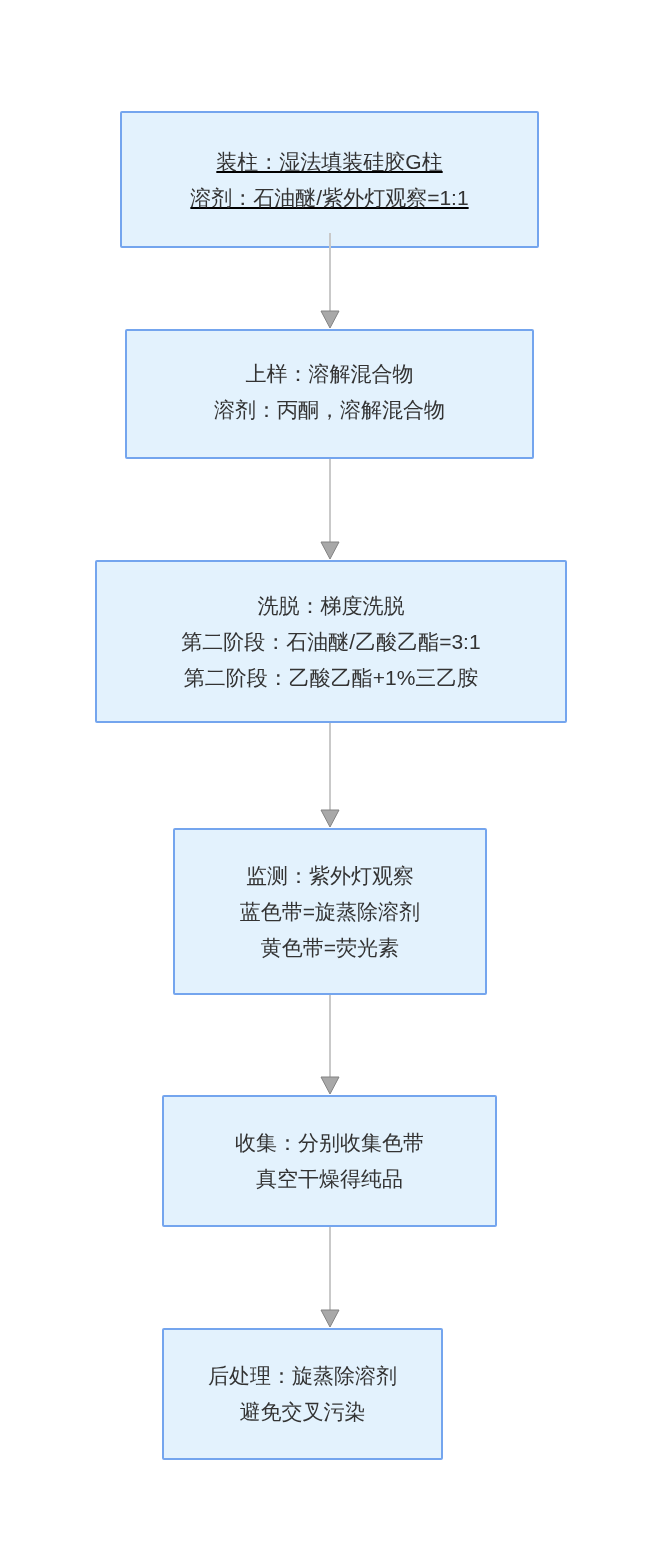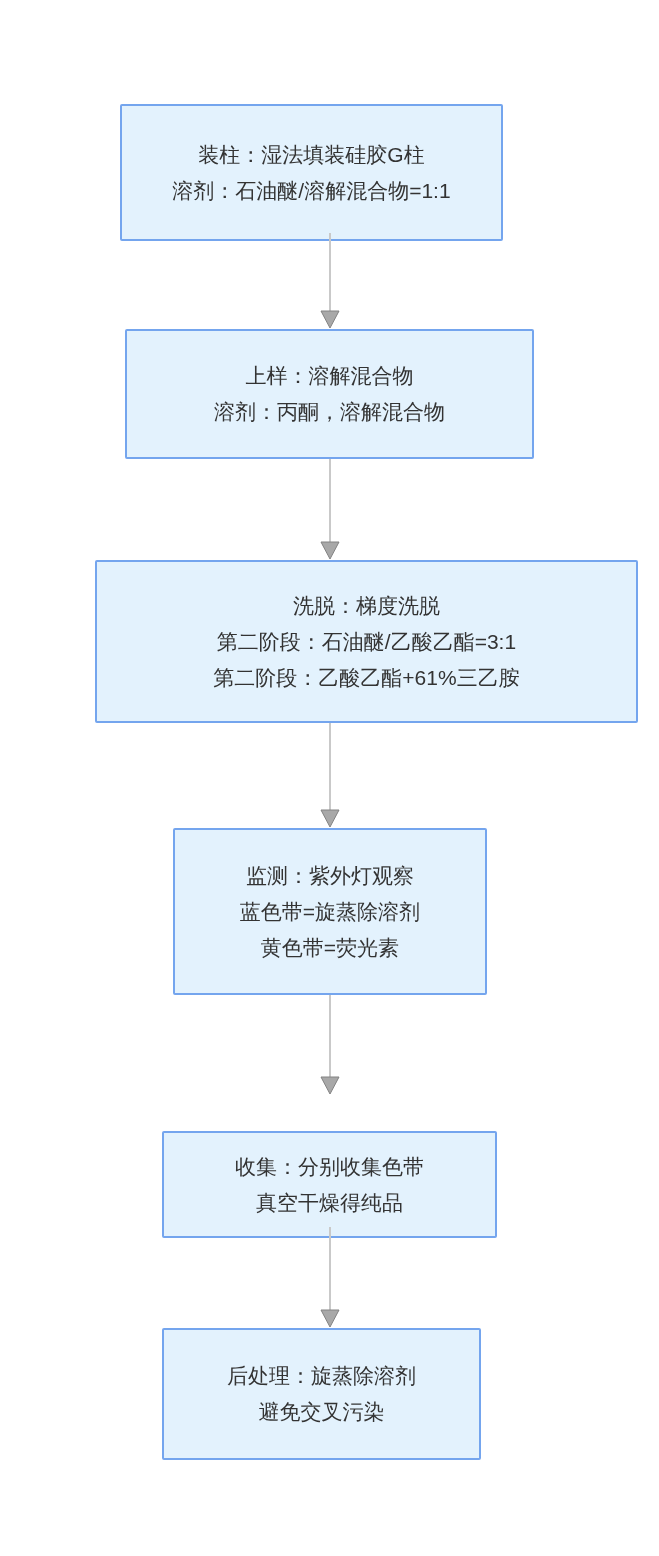--- a/index.html
+++ b/index.html
@@ -45,41 +45,41 @@
     flex: 1;
     background: #c9c9c9;
   }
   .arrow-head {
     flex: 0 0 auto;
     display: block;
     margin-top: -1px;
   }
 
   
-  .node-1 { left: 120px; top: 104px;   width: 383px; height: 137px; }
-  .node-2 { left: 125px; top: 329px;  width: 409px; height: 130px; }
-  .node-3 { left: 95px;  top: 560px;  width: 543px; height: 163px; }
+  .node-1 { left: 120px; top: 111px;   width: 419px; height: 137px; text-decoration: underline; }
+  .node-2 { left: 125px; top: 329px;  width: 409px; height: 130px; font-family: Liberation Mono, monospace; }
+  .node-3 { left: 95px;  top: 560px;  width: 472px; height: 163px; }
   .node-4 { left: 173px; top: 828px;  width: 314px; height: 167px; justify-content: center; }
-  .node-5 { left: 162px; top: 1095px; width: 335px; height: 107px; margin-top: 36px; }
-  .node-6 { left: 162px; top: 1328px; width: 319px; height: 132px; }
+  .node-5 { left: 162px; top: 1095px; width: 335px; height: 132px; }
+  .node-6 { left: 162px; top: 1328px; width: 281px; height: 132px; }
 
   .arrow-1 { left: 320px; top: 233px;  height: 96px;  }
   .arrow-2 { left: 320px; top: 459px;  height: 101px; }
   .arrow-3 { left: 320px; top: 723px;  height: 105px; }
   .arrow-4 { left: 320px; top: 995px;  height: 100px; }
   .arrow-5 { left: 320px; top: 1227px; height: 101px; }
 </style>
 </head>
 <body>
 
 <div class="canvas">
 
   <div class="node node-1">
     <div class="line">装柱：湿法填装硅胶G柱</div>
-    <div class="line">溶剂：石油醚/溶解混合物=1:1</div>
+    <div class="line">溶剂：石油醚/紫外灯观察=1:1</div>
   </div>
 
   <div class="arrow arrow-1">
     <div class="arrow-shaft"></div>
     <svg class="arrow-head" width="20" height="19" viewBox="0 0 20 19">
       <path d="M1 1 L19 1 L10 18 Z" fill="#a8a8a8" stroke="#828282" stroke-width="1"></path>
     </svg>
   </div>
 
   <div class="node node-2">
@@ -90,21 +90,21 @@
   <div class="arrow arrow-2">
     <div class="arrow-shaft"></div>
     <svg class="arrow-head" width="20" height="19" viewBox="0 0 20 19">
       <path d="M1 1 L19 1 L10 18 Z" fill="#a8a8a8" stroke="#828282" stroke-width="1"></path>
     </svg>
   </div>
 
   <div class="node node-3">
     <div class="line">洗脱：梯度洗脱</div>
     <div class="line">第二阶段：石油醚/乙酸乙酯=3:1</div>
-    <div class="line">第二阶段：乙酸乙酯+61%三乙胺</div>
+    <div class="line">第二阶段：乙酸乙酯+1%三乙胺</div>
   </div>
 
   <div class="arrow arrow-3">
     <div class="arrow-shaft"></div>
     <svg class="arrow-head" width="20" height="19" viewBox="0 0 20 19">
       <path d="M1 1 L19 1 L10 18 Z" fill="#a8a8a8" stroke="#828282" stroke-width="1"></path>
     </svg>
   </div>
 
   <div class="node node-4">

